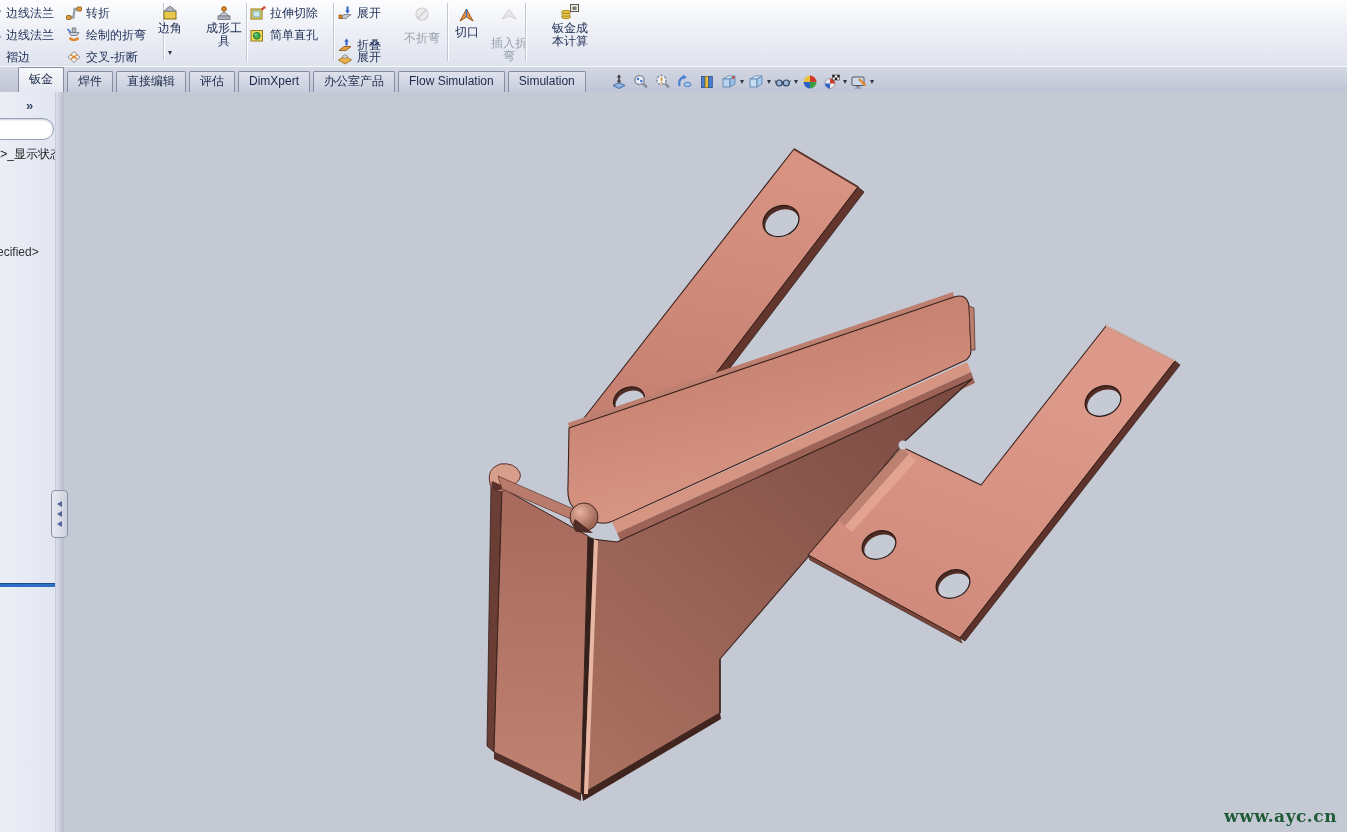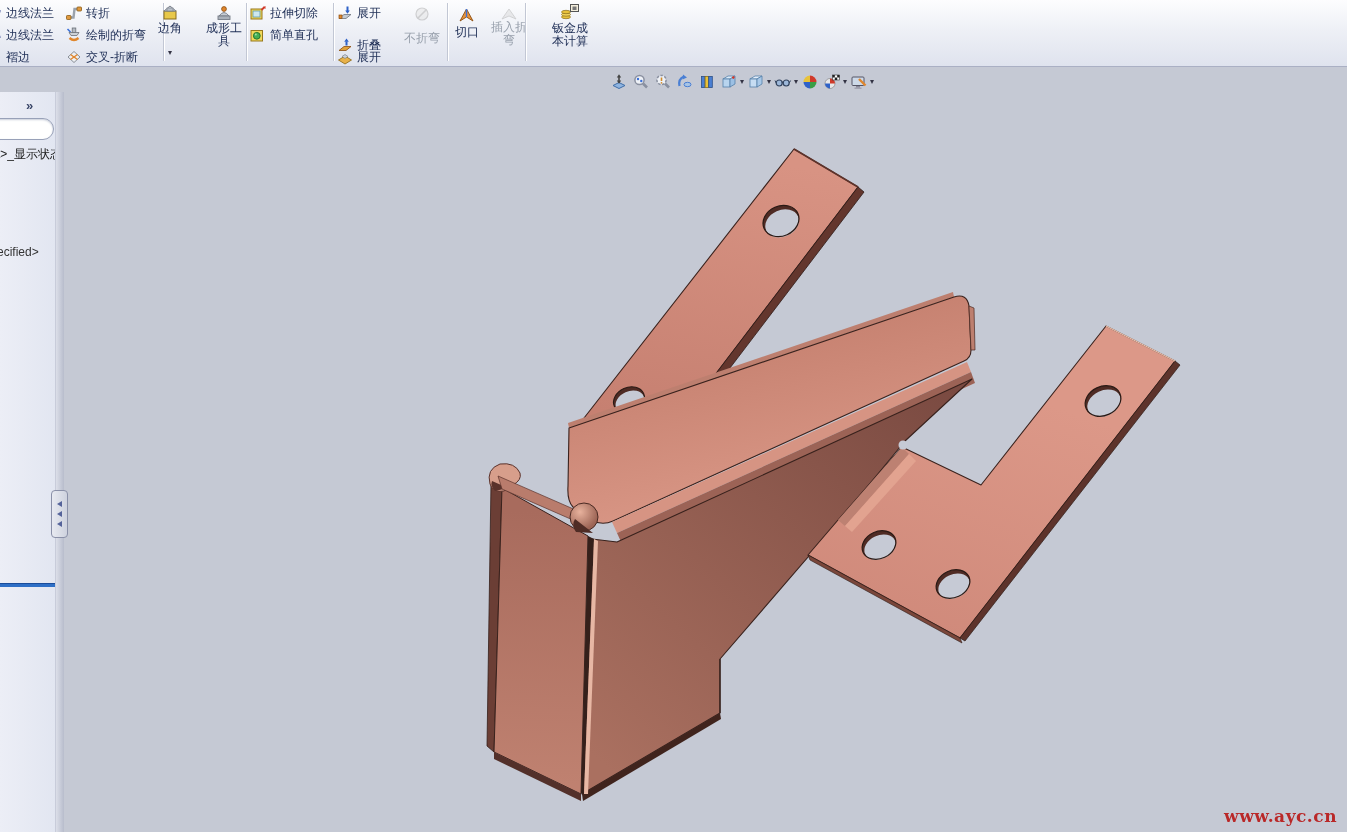--- a/index.html
+++ b/index.html
@@ -40,21 +40,21 @@
   
   #splitter{position:absolute;left:55px;top:92px;width:9px;height:740px;
      background:linear-gradient(90deg,#dcdfe9,#b3b8c8);border-left:1px solid #c8ccda;border-right:1px solid #8f95a8;}
   #split-handle{position:absolute;left:51px;top:490px;width:15px;height:46px;z-index:6;
      background:linear-gradient(90deg,#e8eaf1,#ced2de);border:1px solid #8a90a8;border-radius:4px;
      display:flex;flex-direction:column;align-items:center;justify-content:center;gap:4px;cursor:pointer;}
   .tri-left{width:0;height:0;border-top:3px solid transparent;border-bottom:3px solid transparent;border-right:5px solid #55639a;}
   
   #viewport{position:absolute;left:64px;top:92px;width:1283px;height:740px;background:#c5c9d4;overflow:hidden;}
   #watermark{position:absolute;right:10px;bottom:6px;font-family:"DejaVu Serif","Liberation Serif",serif;
-     font-weight:bold;font-size:17px;color:#b91c1c;opacity:.93;letter-spacing:.5px;}
+     font-weight:bold;font-size:17px;color:#14532d;opacity:.93;letter-spacing:.5px;}
 </style>
 </head>
 <body>
 
 <div id="app">
 
   <div id="ribbon">
 
     <div class="tbtn" style="left:-8px;top:3px;">
       <svg width="10" height="16">
@@ -186,39 +186,49 @@
         <polygon points="3,16 9.5,4 16,16 9.5,12" fill="#e8923a" stroke="#8a4d10" stroke-width=".9"></polygon>
         <line x1="9.5" y1="4" x2="9.5" y2="12" stroke="#3a6fd8" stroke-width="1.4"></line>
       </svg>
       <span class="lbl" style="margin-top:3px;">切口</span>
     </div>
 
     <div class="tstack disabled" style="left:487px;top:5px;width:44px;">
       <svg width="20" height="16">
         <polygon points="3,14 10,4 17,14 10,11" fill="#d3d7dc" stroke="#9aa0a8" stroke-width=".9"></polygon>
       </svg>
-      <span class="lbl" style="margin-top:0;">插入折</span>
+      <span class="lbl" style="margin-top:16px;">插入折</span>
       <span class="lbl">弯</span>
     </div>
 
     <div class="vsep" style="left:525px;"></div>
 
     <div class="tstack" style="left:546px;top:2px;width:48px;">
       <svg width="20" height="18">
         <ellipse cx="6" cy="15" rx="4.5" ry="1.7" fill="#e8c23a" stroke="#8a6d1a" stroke-width=".7"></ellipse>
         <ellipse cx="6" cy="12.5" rx="4.5" ry="1.7" fill="#f0d25a" stroke="#8a6d1a" stroke-width=".7"></ellipse>
         <ellipse cx="6" cy="10" rx="4.5" ry="1.7" fill="#e8c23a" stroke="#8a6d1a" stroke-width=".7"></ellipse>
         <rect x="10.5" y="2.5" width="8" height="7" fill="#f4eedc" stroke="#555555" stroke-width="1"></rect>
         <rect x="12.5" y="4.5" width="4" height="3.5" fill="#777777"></rect>
       </svg>
       <span class="lbl" style="margin-top:2px;">钣金成</span>
       <span class="lbl">本计算</span>
     </div>
   </div>
 
+  <div id="tabrow">
+    <div class="tab active">钣金</div>
+    <div class="tab">焊件</div>
+    <div class="tab">直接编辑</div>
+    <div class="tab">评估</div>
+    <div class="tab">DimXpert</div>
+    <div class="tab">办公室产品</div>
+    <div class="tab">Flow Simulation</div>
+    <div class="tab">Simulation</div>
+  </div>
 
   <div id="headsup">
     <div class="hbtn">
       <svg width="18" height="18">
         <polygon points="3,12.5 9,9.5 15,12.5 9,15.5" fill="#8fb4e0" stroke="#3f6ea8"></polygon>
         <line x1="9" y1="3" x2="9" y2="10" stroke="#444444" stroke-width="1.6"></line>
         <polygon points="6.8,4.4 11.2,4.4 9,1.2" fill="#444444"></polygon>
         <polygon points="6.8,7.6 11.2,7.6 9,10.8" fill="#444444"></polygon>
       </svg>
     </div>

